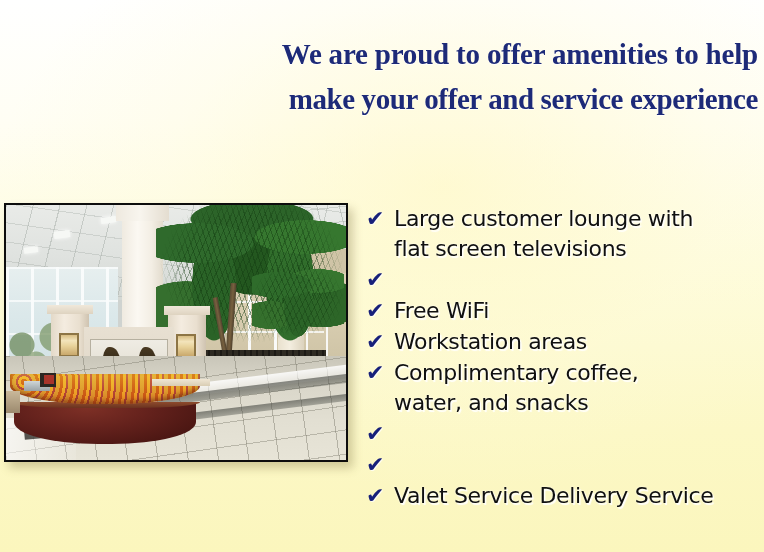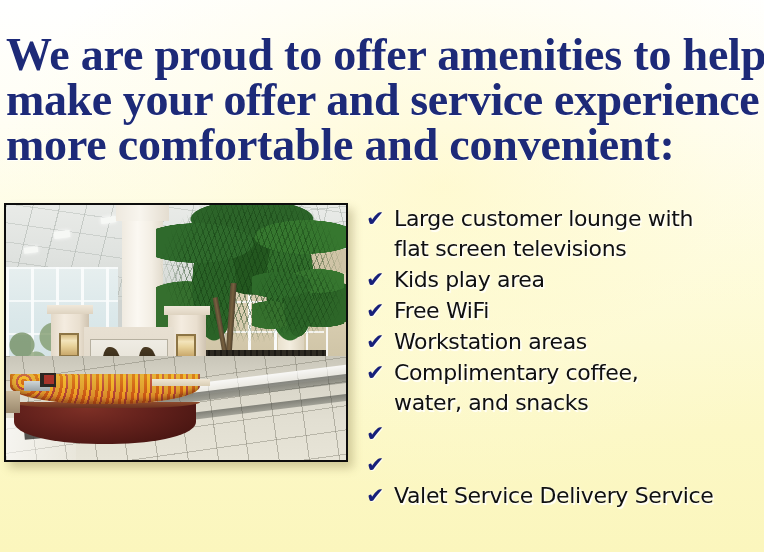--- a/index.html
+++ b/index.html
@@ -27,24 +27,24 @@
                       #fefcdd 48%,
                       #fcf8c6 78%,
                       #fbf6bd 100%);
   }
 
   
   #headline {
     position: absolute;
     left: 0; top: 32px;
     width: 764px;
-    text-align: left;
+    text-align: right;
     font-family: "Liberation Serif", serif;
     font-weight: bold;
-    font-size: 46px;
+    font-size: 29px;
     line-height: 45px;
     letter-spacing: -0.2px;
     color: #1d2a78;
     text-shadow: 0 1px 0 rgba(255,255,255,0.85);
     padding: 0 6px;
   }
   #headline .l { display:block; white-space:nowrap; }
   #headline .l2 { letter-spacing:-0.4px; }
 
   
@@ -361,21 +361,20 @@
   }
 </style>
 </head>
 <body>
 
 <div id="stage">
 
   <div id="headline">
     <span class="l">We are proud to offer amenities to help</span>
     <span class="l l2">make your offer and service experience</span>
-    <span class="l">more comfortable and convenient:</span>
   </div>
 
   <div id="photo-wrap">
     <div class="ph ceiling"></div>
     <div class="ph ceil-grid"></div>
     <div class="ph ceil-right"></div>
     <div class="ph light lt1"></div>
     <div class="ph light lt2"></div>
     <div class="ph light lt3"></div>
     <div class="ph light lt4"></div>
@@ -442,21 +441,20 @@
   </div>
 
   <div id="list">
     <div class="item">
       <span class="check">✔</span>
       <span class="itxt">Large customer lounge with
 flat screen televisions</span>
     </div>
     <div class="item">
       <span class="check">✔</span>
-      <span class="itxt">Kids play area</span>
     </div>
     <div class="item">
       <span class="check">✔</span>
       <span class="itxt">Free WiFi</span>
     </div>
     <div class="item">
       <span class="check">✔</span>
       <span class="itxt">Workstation areas</span>
     </div>
     <div class="item">

